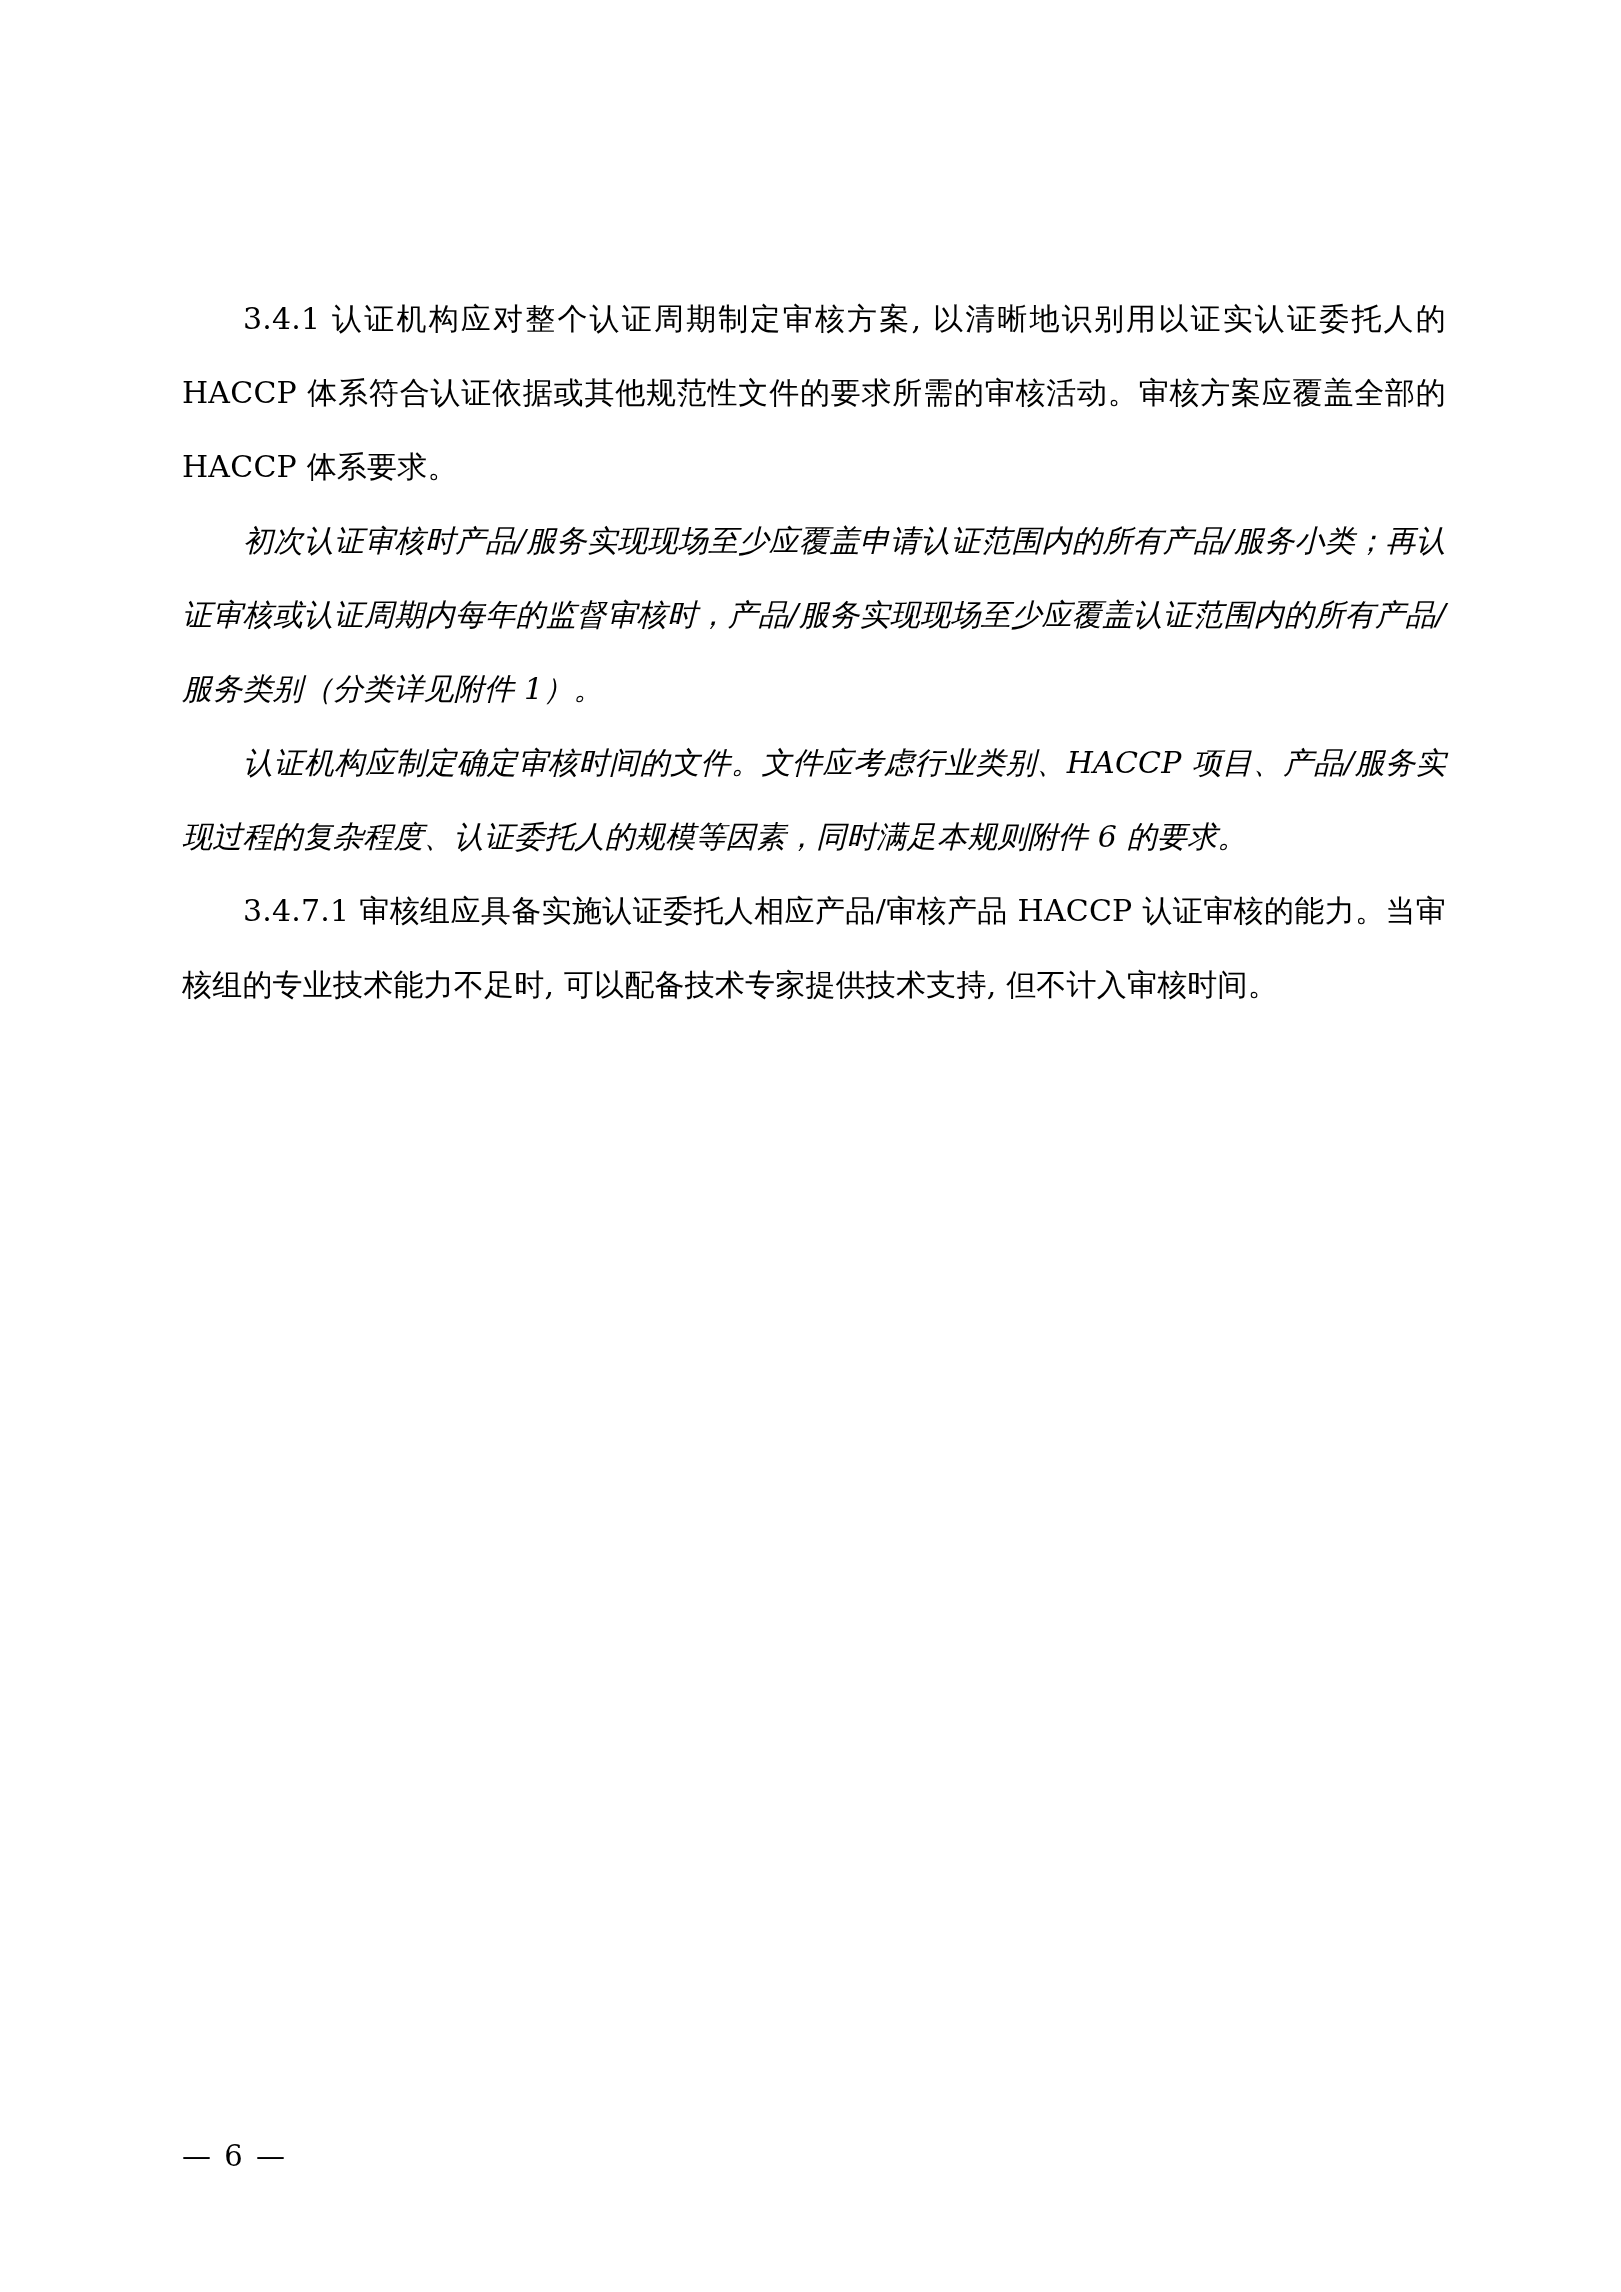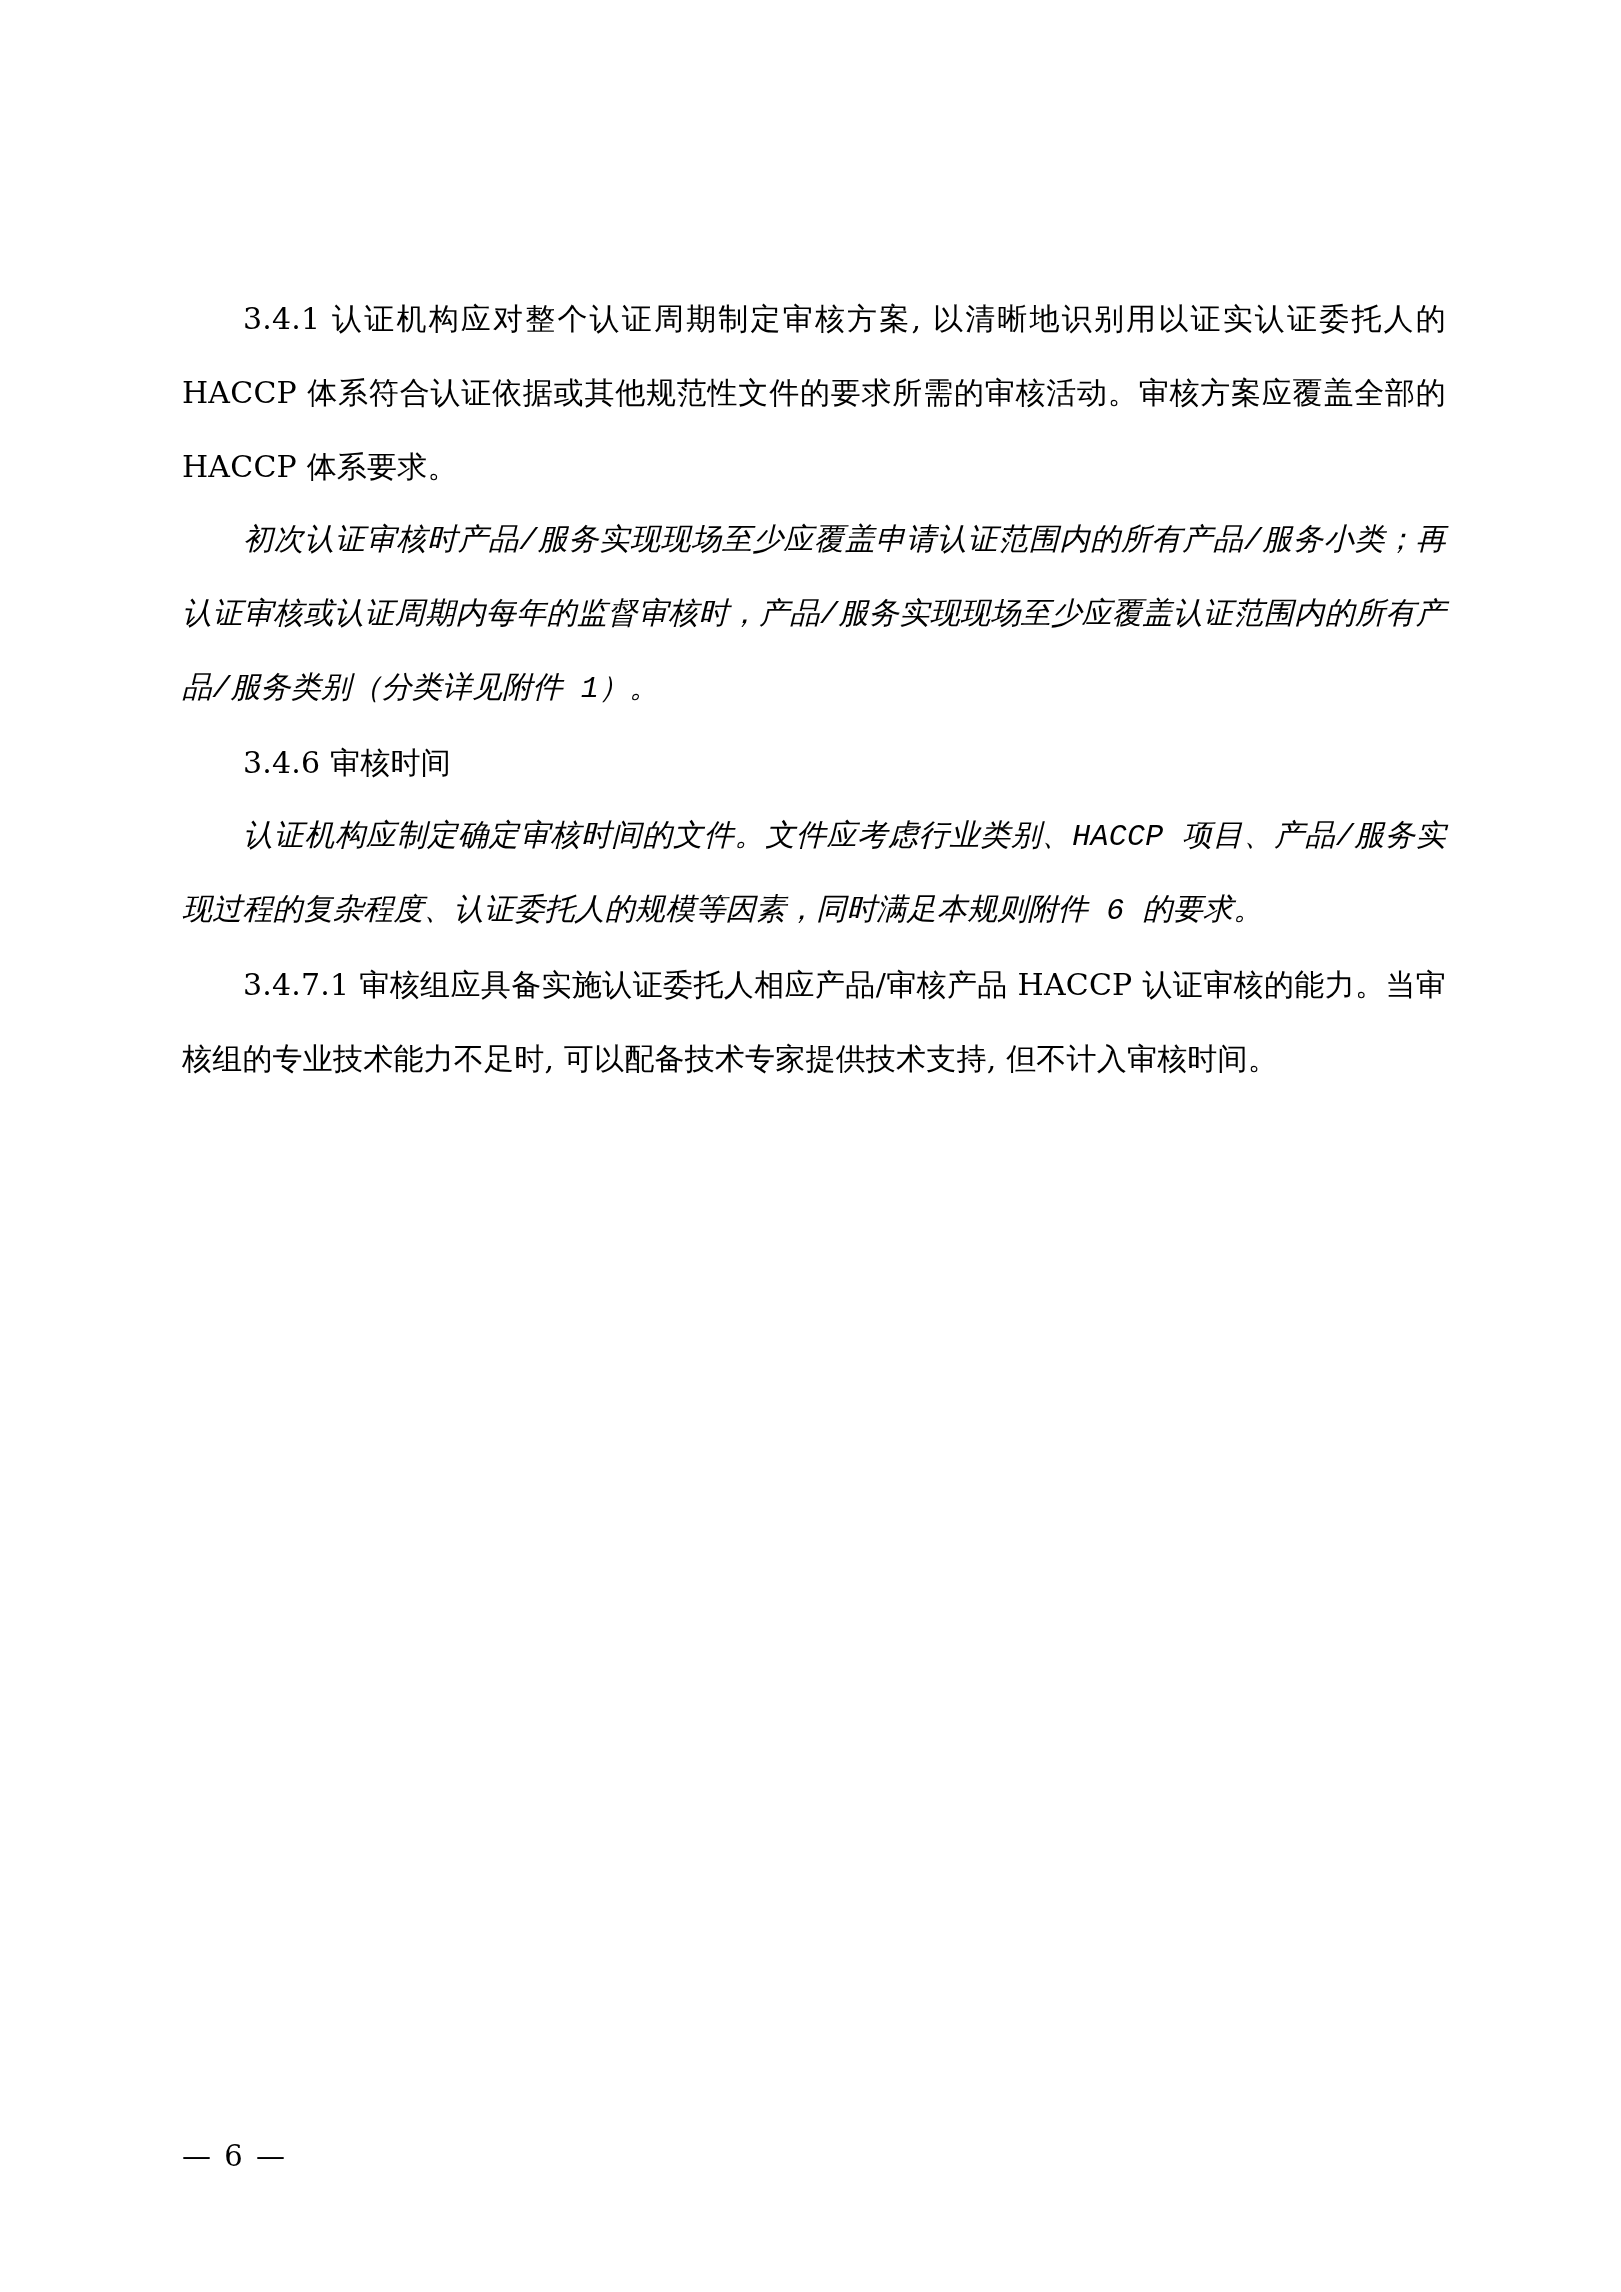--- a/index.html
+++ b/index.html
@@ -31,21 +31,20 @@
     text-align: justify;
     text-justify: inter-ideograph;
     margin: 0 0 0 0;
     letter-spacing: 0.2px;
   }
   .indent {
     text-indent: 61px;
   }
   .italic {
     font-style: italic;
-    font-family: Liberation Mono, monospace;
   }
   .footer {
     position: absolute;
     left: 182px;
     top: 2137px;
     width: 1264px;
     font-size: 29px;
     line-height: 39px;
     text-align: left;
   }
@@ -56,21 +55,20 @@
 </style>
 </head>
 <body>
 
 <div class="page">
 
   <div class="content">
 
     <p class="para indent">3.4.1 认证机构应对整个认证周期制定审核方案, 以清晰地识别用以证实认证委托人的 HACCP 体系符合认证依据或其他规范性文件的要求所需的审核活动。审核方案应覆盖全部的 HACCP 体系要求。</p>
     <p class="para indent italic">初次认证审核时产品/服务实现现场至少应覆盖申请认证范围内的所有产品/服务小类；再认证审核或认证周期内每年的监督审核时，产品/服务实现现场至少应覆盖认证范围内的所有产品/服务类别（分类详见附件 1）。</p>
-    <p class="para indent">3.4.6 审核时间</p>
     <p class="para indent italic">认证机构应制定确定审核时间的文件。文件应考虑行业类别、HACCP 项目、产品/服务实现过程的复杂程度、认证委托人的规模等因素，同时满足本规则附件 6 的要求。</p>
     <p class="para indent">3.4.7.1 审核组应具备实施认证委托人相应产品/审核产品 HACCP 认证审核的能力。当审核组的专业技术能力不足时, 可以配备技术专家提供技术支持, 但不计入审核时间。</p>
 
   </div>
 
   <div class="footer">
     <span class="pagenum">— 6 —</span>
   </div>
 
 </div>

